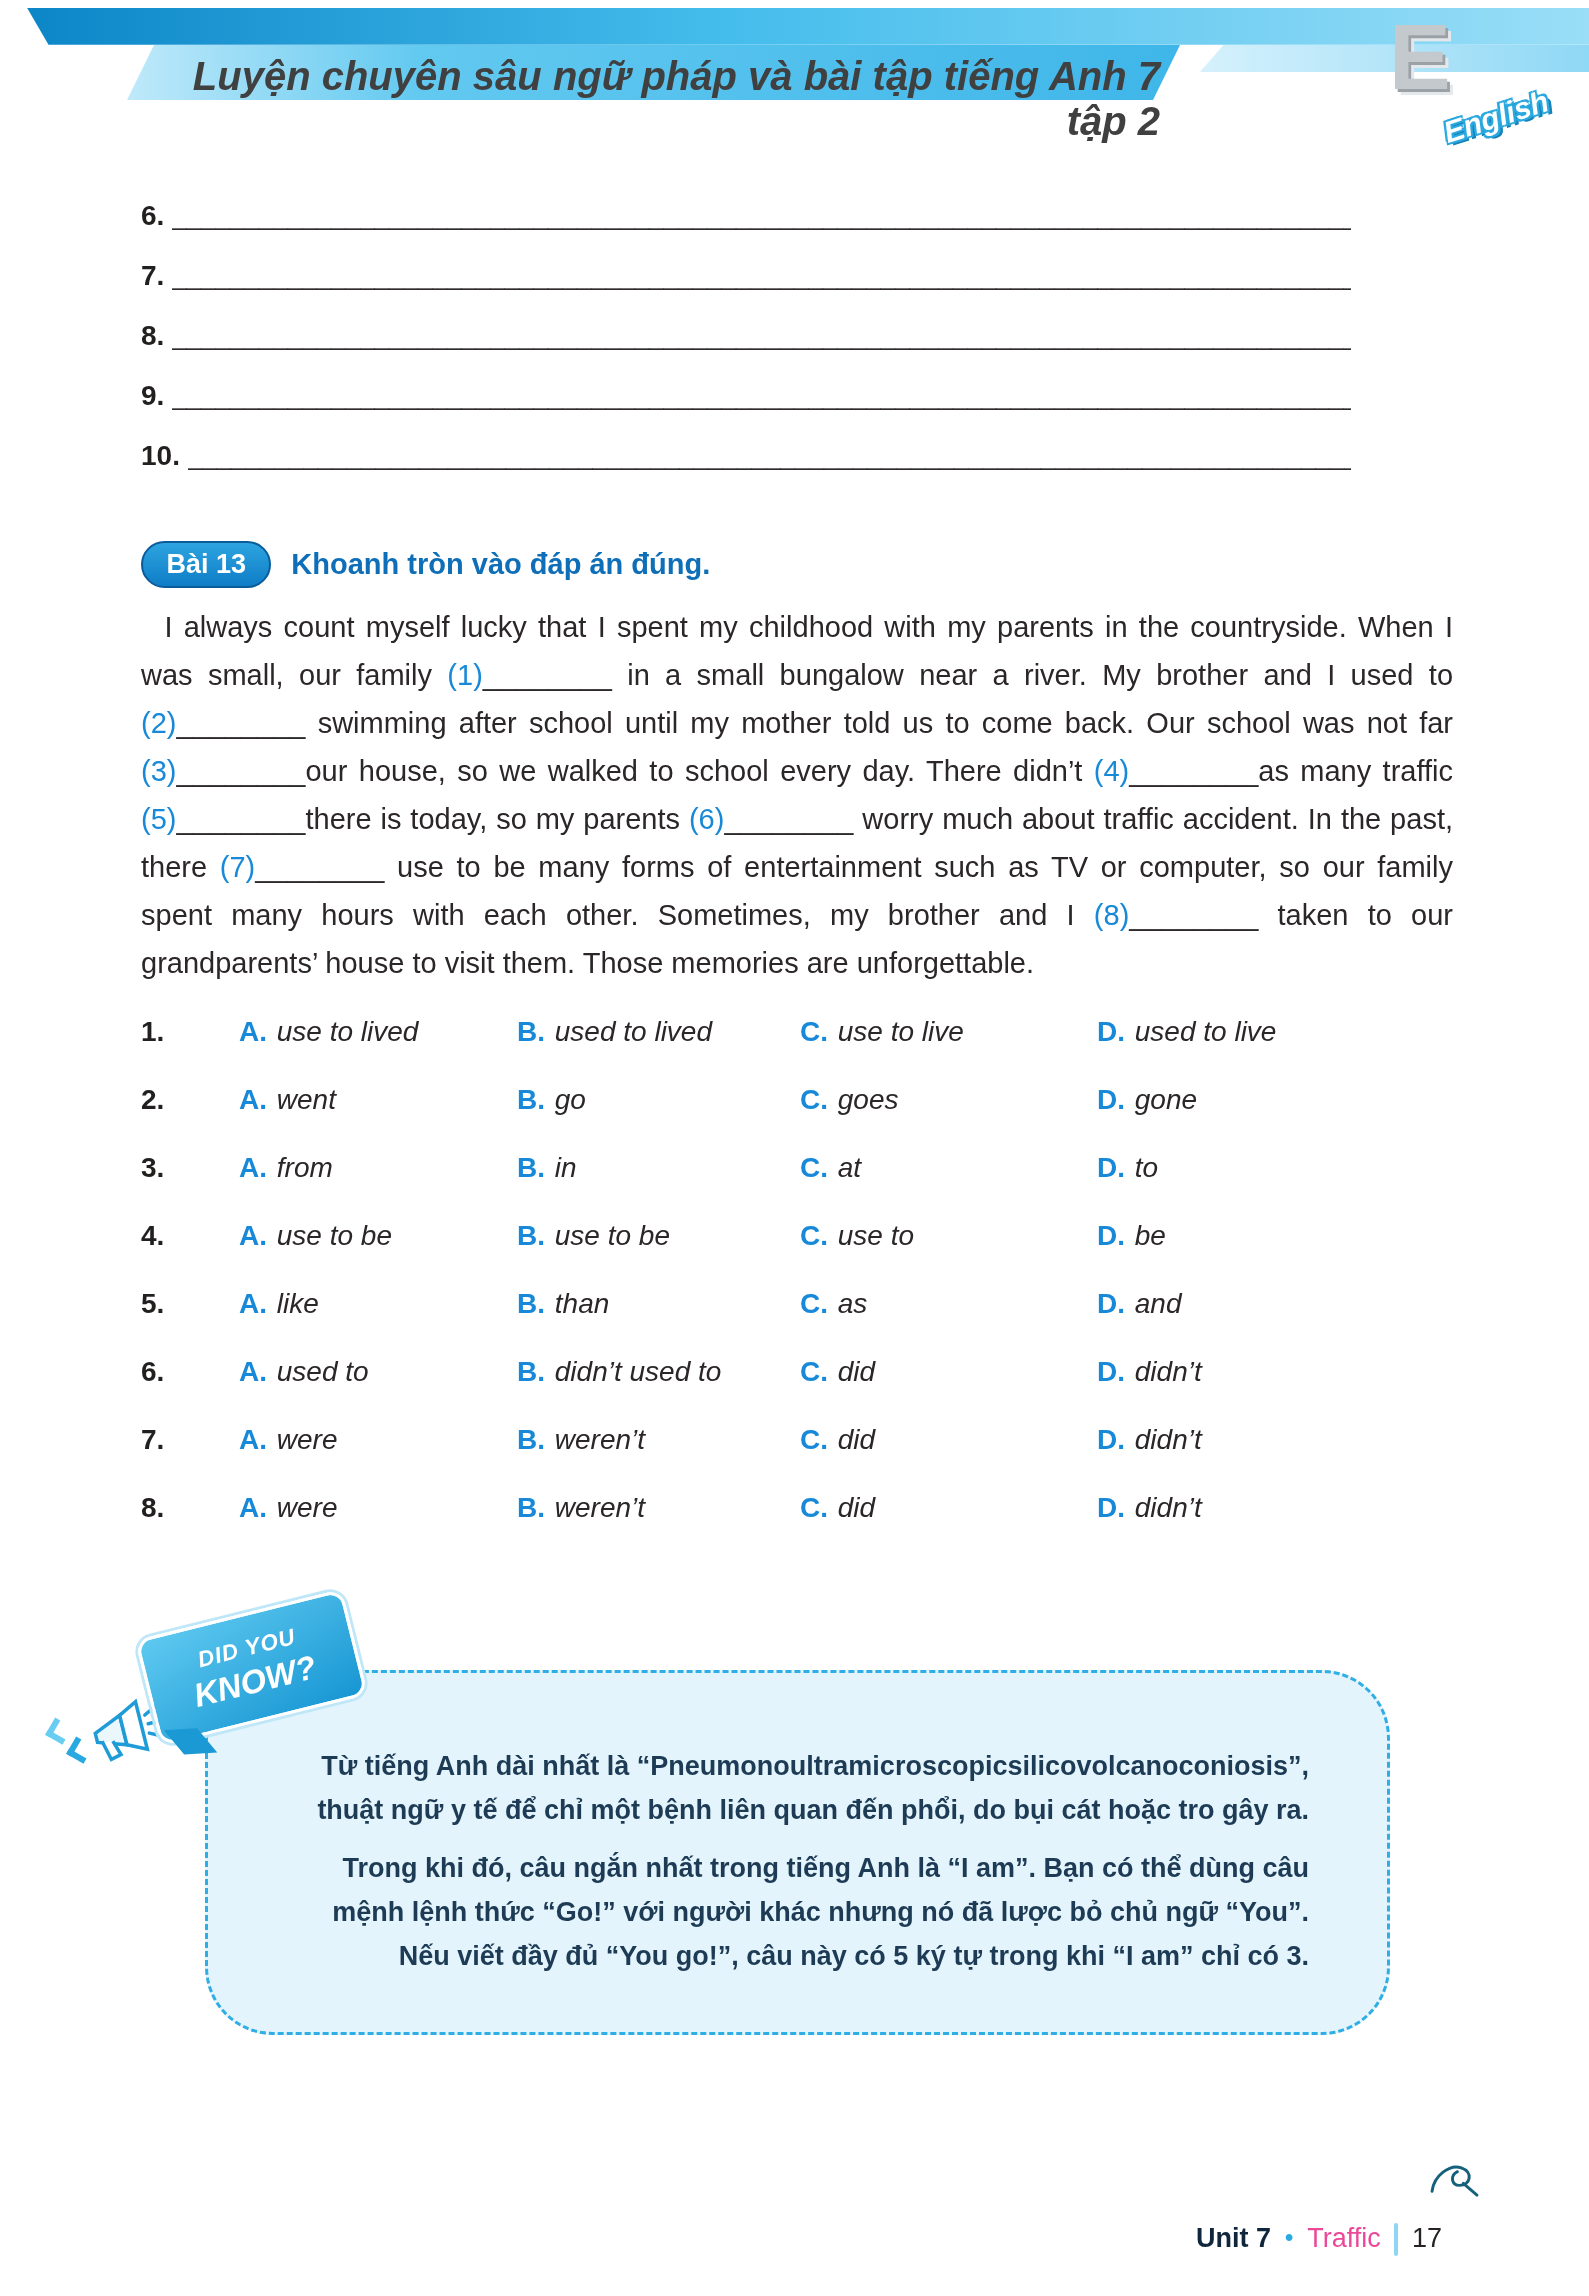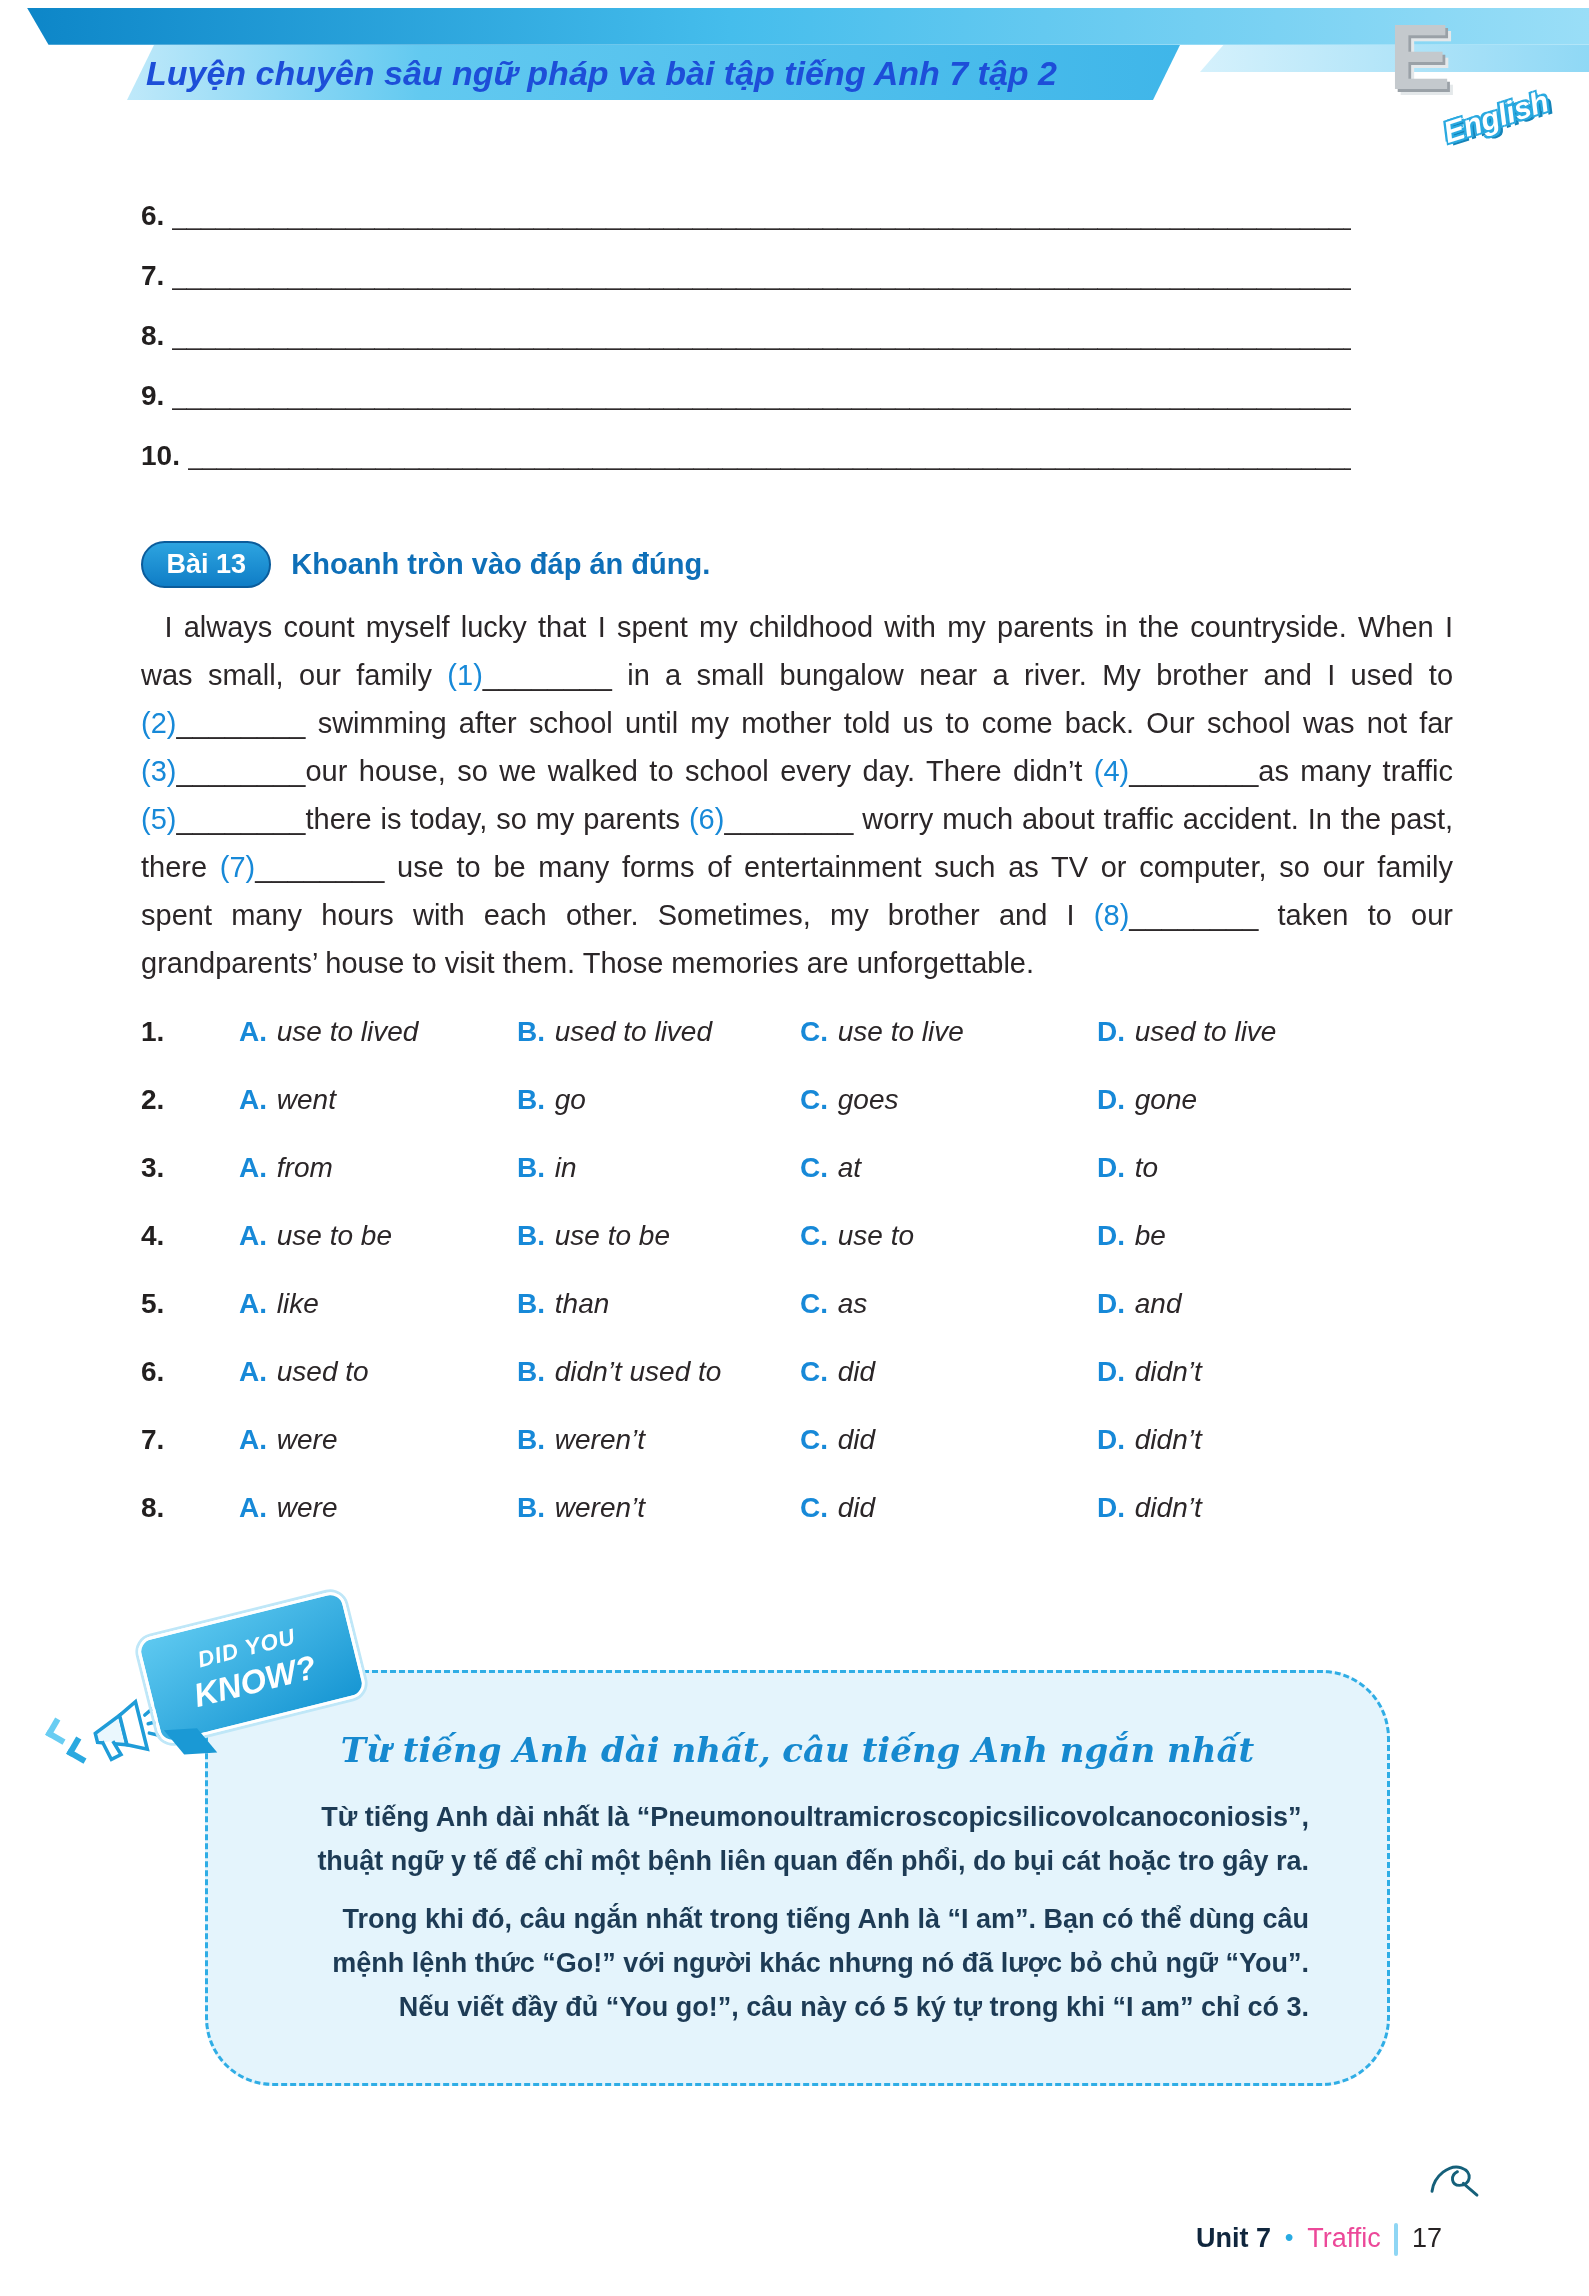--- a/index.html
+++ b/index.html
@@ -20,22 +20,22 @@
     position:absolute; left:127px; top:45px; width:1053px; height:55px;
     background:linear-gradient(90deg,#bfe9fa,#62c9f0 28%,#3fb6e9);
     clip-path:polygon(27px 0,100% 0,calc(100% - 27px) 100%,0 100%);
   }
   .rb3 {
     position:absolute; right:0; top:45px; width:390px; height:27px;
     background:linear-gradient(90deg,#d5f1fc,#8fd8f5);
     clip-path:polygon(23.4px 0,100% 0,100% 100%,0 100%);
   }
   .banner-title {
-    position:absolute; left:146px; top:54px; width:1014px; text-align:left;
-    font-size:34px; font-weight:bold; font-style:italic; color:#1d4ed8;
+    position:absolute; left:146px; top:54px; width:1014px; text-align:right;
+    font-size:40px; font-weight:bold; font-style:italic; color:#404040;
   }
   .logo { position:absolute; right:44px; top:7.8px; width:171px; height:132px; z-index:5; }
   .logo-e {
     position:absolute; left:13.7px; top:-3.9px; font-size:93px; font-weight:bold; color:#c4c9cd;
     text-shadow:2.9px 2.9px 0 #9aa1a7, 5.9px 5.9px 0 #e4e8ea;
   }
   .logo-english {
     position:absolute; right:-3.9px; bottom:5.9px; transform:rotate(-18deg);
     font-size:30px; font-weight:bold; font-style:italic; color:#fff;
     text-shadow:-2px -2px 0 #2aa9e0, 2px -2px 0 #2aa9e0, -2px 2px 0 #2aa9e0, 2px 2px 0 #2aa9e0, 3.9px 3.9px 0 #1583b8;
@@ -228,21 +228,20 @@
       <path d="M10 25 L34 15 L34 41 L10 33 Z" fill="#eaf7fd" stroke="#1f9cd8" stroke-width="3"></path>
       <path d="M34 15 L50 7 L50 49 L34 41 Z" fill="#ffffff" stroke="#1f9cd8" stroke-width="3"></path>
       <path d="M14 33 L18 50 L27 48 L23 35" fill="#ffffff" stroke="#1f9cd8" stroke-width="3"></path>
       <path d="M55 20 L65 15 M56 28 L68 28 M55 36 L65 41" stroke="#1f9cd8" stroke-width="3" fill="none" stroke-linecap="round"></path>
     </svg>
     <div class="dyk-badge">
       <span class="l1">DID YOU</span>
       <span class="l2">KNOW?</span>
     </div>
     <div class="dyk-box">
-      <div class="dyk-title">Từ tiếng Anh dài nhất, câu tiếng Anh ngắn nhất</div>
       <p class="dyk-p">Từ tiếng Anh dài nhất là “Pneumonoultramicroscopicsilicovolcanoconiosis”, thuật ngữ y tế để chỉ một bệnh liên quan đến phổi, do bụi cát hoặc tro gây ra.</p>
       <p class="dyk-p">Trong khi đó, câu ngắn nhất trong tiếng Anh là “I am”. Bạn có thể dùng câu mệnh lệnh thức “Go!” với người khác nhưng nó đã lược bỏ chủ ngữ “You”. Nếu viết đầy đủ “You go!”, câu này có 5 ký tự trong khi “I am” chỉ có 3.</p>
     </div>
   </section>
 
   <svg class="doodle" width="53" height="43" viewBox="0 0 54 44">
     <path d="M4 34 C6 18 22 6 34 10 C46 14 44 28 32 28 C24 28 22 18 30 14" fill="none" stroke="#15607a" stroke-width="3" stroke-linecap="round"></path>
     <path d="M36 26 L50 38" stroke="#15607a" stroke-width="3" stroke-linecap="round"></path>
   </svg>
   <footer class="footer">

